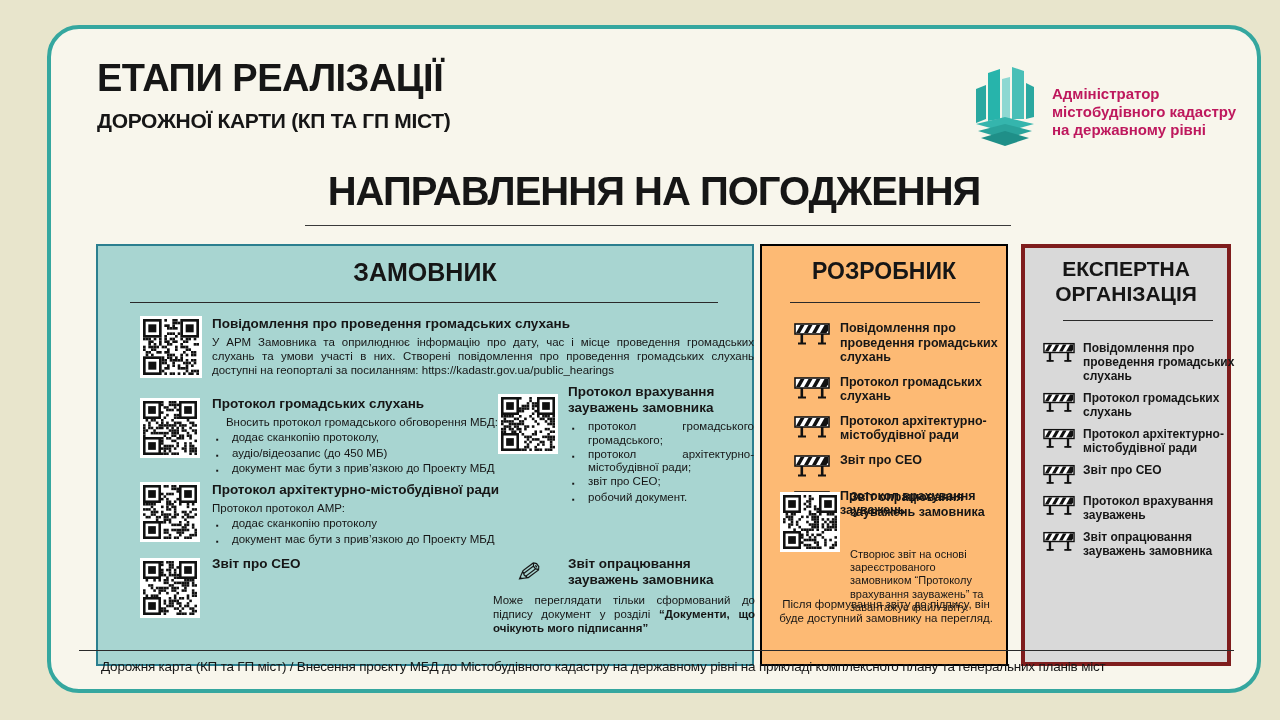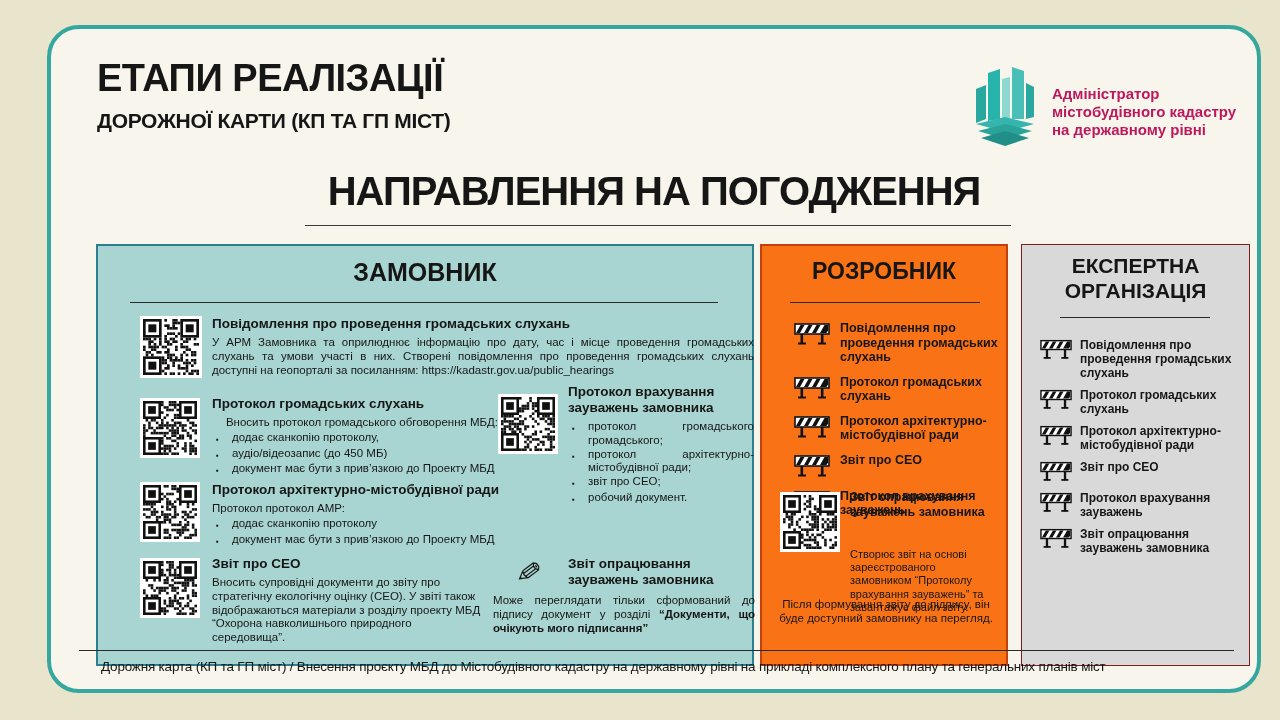--- a/index.html
+++ b/index.html
@@ -13,22 +13,22 @@
   .logo{position:absolute;left:915px;top:32px;width:300px;height:95px;}
   .logo-icon{position:absolute;left:0;top:0;width:78px;height:92px;}
   .logo-text{position:absolute;left:86px;top:24px;font-size:15px;line-height:18px;color:#be185d;font-weight:600;}
   
   .heading{position:absolute;left:0;top:140px;width:100%;text-align:center;
            font-size:40px;font-weight:800;letter-spacing:-1px;}
   .heading-line{position:absolute;left:254px;top:196px;width:706px;height:1px;background:#3a3a3a;}
   
   .col{position:absolute;top:215px;height:422px;box-sizing:border-box;}
   .col-zam{left:45px;width:658px;background:#a8d5d1;border:2px solid #2b7f8f;}
-  .col-roz{left:709px;width:248px;background:#f97316;border:2px solid #c2410c;}
-  .col-exp{left:970px;width:229px;background:#d9d9d9;border:1px solid #7f1d1d;}
+  .col-roz{left:709px;width:248px;background:#fdba74;border:2px solid #000000;}
+  .col-exp{left:970px;width:210px;background:#d9d9d9;border:4px solid #7f1d1d;}
   .col-header{position:absolute;top:12px;left:0;width:100%;text-align:center;font-weight:800;}
   .col-zam .col-header{font-size:25px;}
   .col-roz .col-header{font-size:23px;}
   .col-exp .col-header{font-size:21px;line-height:25px;top:8px;}
   .hdr-line{position:absolute;height:1px;background:#2a2a2a;}
   .zam-line{left:32px;width:588px;top:56px;}
   .roz-line{left:28px;width:190px;top:56px;}
   .exp-line{left:38px;width:150px;top:72px;}
   
   .qr{position:absolute;background:#fff;padding:3px;box-sizing:border-box;}
@@ -719,21 +719,20 @@
           <rect x="14" y="0" width="7" height="7" fill="#111"></rect>
           <rect x="15" y="1" width="5" height="5" fill="#fff"></rect>
           <rect x="16" y="2" width="3" height="3" fill="#111"></rect>
           <rect x="0" y="14" width="7" height="7" fill="#111"></rect>
           <rect x="1" y="15" width="5" height="5" fill="#fff"></rect>
           <rect x="2" y="16" width="3" height="3" fill="#111"></rect>
         </svg>
       </div>
     <div class="abs" style="left:114px;top:310px;width:275px;">
       <div class="blk-title">Звіт  про СЕО</div>
-      <div class="blk-body" style="text-align:left">Вносить супровідні документи до звіту про стратегічну екологічну оцінку (СЕО). У звіті також відображаються матеріали з розділу проекту МБД “Охорона навколишнього природного середовища”.</div>
     </div>
 
     <div class="qr abs" style="left:400px;top:148px;width:60px;height:60px;">
         <svg viewBox="0 0 21 21">
           <rect x="0" y="0" width="21" height="21" fill="#fff"></rect>
           <rect x="7" y="0" width="1" height="1" fill="#111"></rect>
           <rect x="11" y="0" width="1" height="1" fill="#111"></rect>
           <rect x="11" y="1" width="1" height="1" fill="#111"></rect>
           <rect x="10" y="2" width="1" height="1" fill="#111"></rect>
           <rect x="12" y="2" width="1" height="1" fill="#111"></rect>

